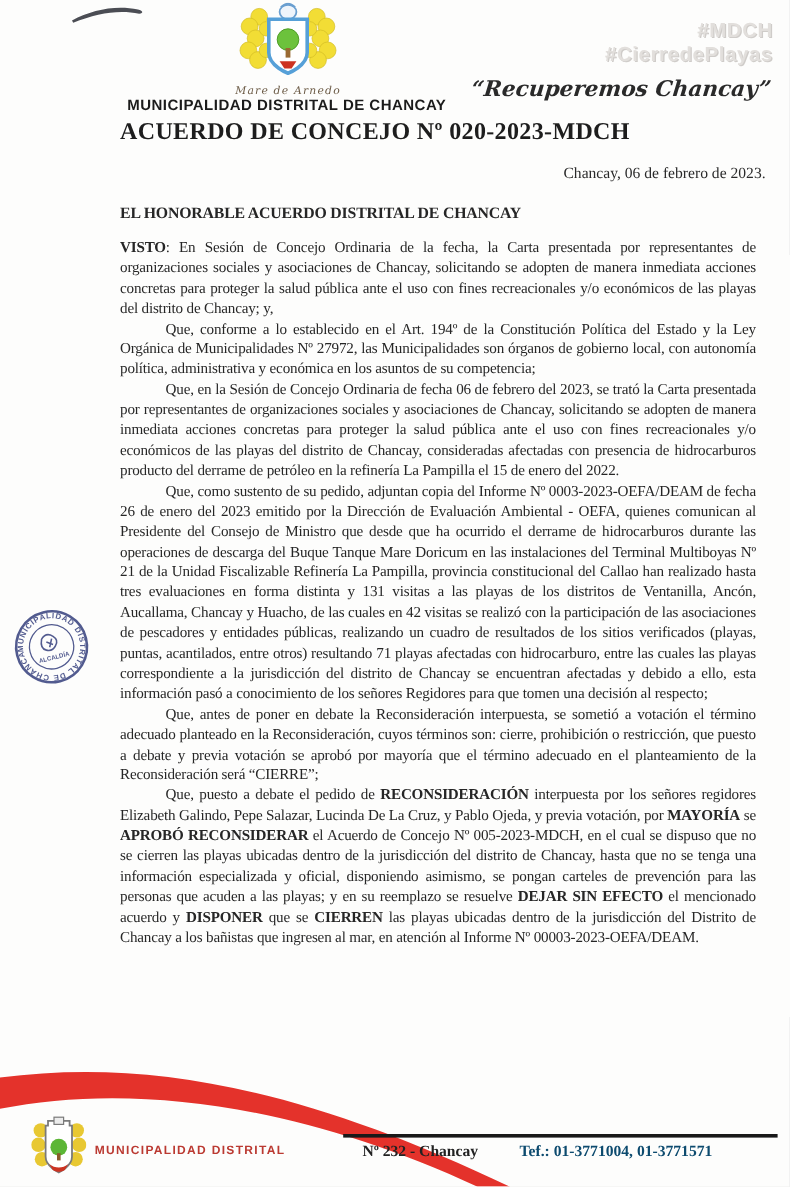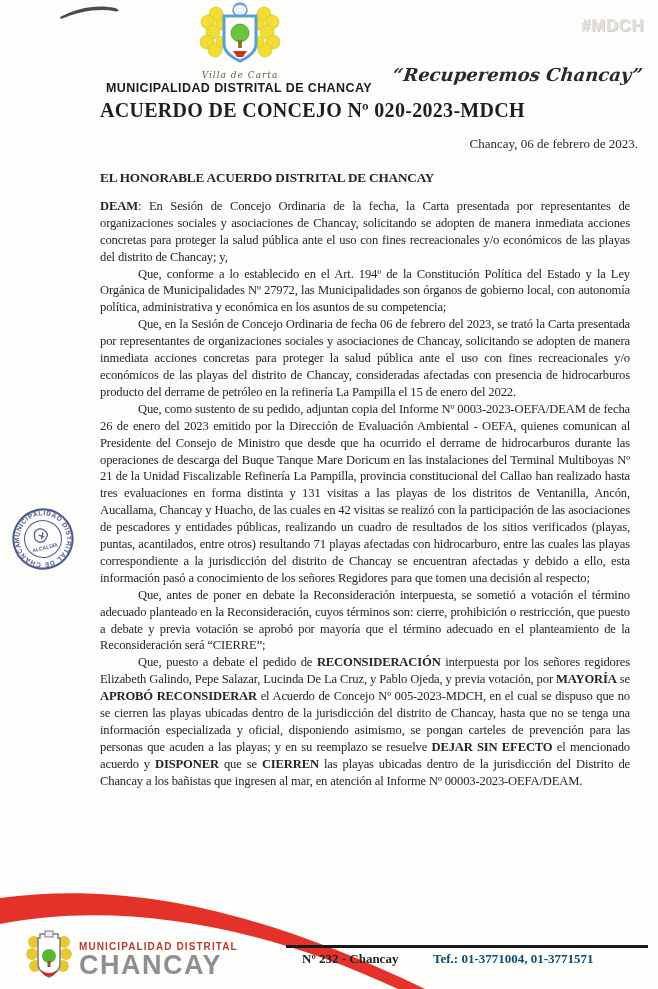--- a/index.html
+++ b/index.html
@@ -66,20 +66,21 @@
 <body>
 
 <div class="page">
 
   <svg class="pen-mark" width="75" height="24" viewBox="0 0 75 24">
     <path d="M5,17 C22,8 42,4 60,8 C64,9 65,11 61,11.5 C44,8 26,11 6,19 Z" fill="#2b2e36" opacity="0.85"></path>
   </svg>
 
   <div class="watermark">
     <div>#MDCH</div>
+    <div>#CierredePlayas</div>
   </div>
 
   <div class="crest">
     <svg width="124" height="66" viewBox="0 0 124 66">
 
       <g fill="#f2dd35" stroke="#d4bd26" stroke-width="0.6">
         <circle cx="38" cy="12" r="7"></circle>
           <circle cx="30" cy="20" r="7"></circle>
         <circle cx="35" cy="30" r="7"></circle>
           <circle cx="29" cy="40" r="7"></circle>
@@ -101,32 +102,32 @@
         <path d="M56,4 Q62,-2 68,4" fill="none" stroke="#6a9fd0" stroke-width="1.5"></path>
       </g>
 
       <path d="M46,14 L78,14 L78,42 C78,53 62,59 62,59 C62,59 46,53 46,42 Z" fill="#ffffff" stroke="#56a0d8" stroke-width="3"></path>
 
       <circle cx="62" cy="31" r="9" fill="#6cc23c" stroke="#4a9a22" stroke-width="0.8"></circle>
       <rect x="60" y="38" width="4" height="8" fill="#9a6a33"></rect>
 
       <path d="M55,49 L69,49 L65,55 L59,55 Z" fill="#cc3322"></path>
     </svg>
-    <div class="crest-caption">Villa de Carta</div>
+    <div class="crest-caption">Mare de Arnedo</div>
   </div>
 
   <div class="org-name">MUNICIPALIDAD DISTRITAL DE CHANCAY</div>
   <div class="motto">“Recuperemos Chancay”</div>
   <div class="doc-title">ACUERDO DE CONCEJO Nº 020-2023-MDCH</div>
   <div class="dateline">Chancay, 06 de febrero de 2023.</div>
 
   <div class="body-text">
     <p class="salutation">EL HONORABLE ACUERDO DISTRITAL DE CHANCAY</p>
     <div>
-        <p class="para"><span class="b">DEAM</span><span>: En Sesión de Concejo Ordinaria de la fecha, la Carta presentada por representantes de organizaciones sociales y asociaciones de Chancay, solicitando se adopten de manera inmediata acciones concretas para proteger la salud pública ante el uso con fines recreacionales y/o económicos de las playas del distrito de Chancay; y,</span></p>
+        <p class="para"><span class="b">VISTO</span><span>: En Sesión de Concejo Ordinaria de la fecha, la Carta presentada por representantes de organizaciones sociales y asociaciones de Chancay, solicitando se adopten de manera inmediata acciones concretas para proteger la salud pública ante el uso con fines recreacionales y/o económicos de las playas del distrito de Chancay; y,</span></p>
         <p class="para indent"><span>Que, conforme a lo establecido en el Art. 194º de la Constitución Política del Estado y la Ley Orgánica de Municipalidades Nº 27972, las Municipalidades son órganos de gobierno local, con autonomía política, administrativa y económica en los asuntos de su competencia;</span></p>
         <p class="para indent"><span>Que, en la Sesión de Concejo Ordinaria de fecha 06 de febrero del 2023, se trató la Carta presentada por representantes de organizaciones sociales y asociaciones de Chancay, solicitando se adopten de manera inmediata acciones concretas para proteger la salud pública ante el uso con fines recreacionales y/o económicos de las playas del distrito de Chancay, consideradas afectadas con presencia de hidrocarburos producto del derrame de petróleo en la refinería La Pampilla el 15 de enero del 2022.</span></p>
         <p class="para indent"><span>Que, como sustento de su pedido, adjuntan copia del Informe Nº 0003-2023-OEFA/DEAM de fecha 26 de enero del 2023 emitido por la Dirección de Evaluación Ambiental - OEFA, quienes comunican al Presidente del Consejo de Ministro que desde que ha ocurrido el derrame de hidrocarburos durante las operaciones de descarga del Buque Tanque Mare Doricum en las instalaciones del Terminal Multiboyas Nº 21 de la Unidad Fiscalizable Refinería La Pampilla, provincia constitucional del Callao han realizado hasta tres evaluaciones en forma distinta y 131 visitas a las playas de los distritos de Ventanilla, Ancón, Aucallama, Chancay y Huacho, de las cuales en 42 visitas se realizó con la participación de las asociaciones de pescadores y entidades públicas, realizando un cuadro de resultados de los sitios verificados (playas, puntas, acantilados, entre otros) resultando 71 playas afectadas con hidrocarburo, entre las cuales las playas correspondiente a la jurisdicción del distrito de Chancay se encuentran afectadas y debido a ello, esta información pasó a conocimiento de los señores Regidores para que tomen una decisión al respecto;</span></p>
         <p class="para indent"><span>Que, antes de poner en debate la Reconsideración interpuesta, se sometió a votación el término adecuado planteado en la Reconsideración, cuyos términos son: cierre, prohibición o restricción, que puesto a debate y previa votación se aprobó por mayoría que el término adecuado en el planteamiento de la Reconsideración será “CIERRE”;</span></p>
         <p class="para indent"><span>Que, puesto a debate  el pedido de </span><span class="b">RECONSIDERACIÓN</span><span> interpuesta por los señores regidores Elizabeth Galindo, Pepe Salazar, Lucinda De La Cruz, y Pablo Ojeda, y previa votación, por </span><span class="b">MAYORÍA</span><span> se </span><span class="b">APROBÓ RECONSIDERAR</span><span> el Acuerdo de Concejo Nº 005-2023-MDCH, en el cual se dispuso que no se cierren las playas ubicadas dentro de la jurisdicción del distrito de Chancay, hasta que no se tenga una información especializada y oficial, disponiendo  asimismo, se pongan carteles de prevención para las personas que acuden a las playas; y en su reemplazo se resuelve </span><span class="b">DEJAR SIN EFECTO</span><span> el mencionado acuerdo y </span><span class="b">DISPONER</span><span> que se </span><span class="b">CIERREN</span><span> las playas ubicadas dentro de la jurisdicción del Distrito de Chancay a los bañistas que ingresen al mar, en atención al Informe Nº 00003-2023-OEFA/DEAM.</span></p>
       </div>
   </div>
 
   <div class="stamp">
     <svg width="82" height="86" viewBox="0 0 100 100">
@@ -159,21 +160,20 @@
           <circle cx="37" cy="36" r="6"></circle>
       </g>
       <path d="M14,4 L32,4 L32,8 L34,8 L34,34 C34,42 23,47 23,47 C23,47 12,42 12,34 L12,8 L14,8 Z" fill="#ffffff" stroke="#7a7a7a" stroke-width="1.5"></path>
       <rect x="19" y="1" width="8" height="6" fill="#ececec" stroke="#7a7a7a" stroke-width="1"></rect>
       <circle cx="23" cy="26" r="7" fill="#5cb636"></circle>
       <rect x="21.5" y="31" width="3" height="6" fill="#8a5a2a"></rect>
       <path d="M15,40 C20,44 26,44 31,40 L28,45 C25,47 21,47 18,45 Z" fill="#cc3322"></path>
     </svg>
     <div class="footer-logo-text">
       <div class="footer-org1">MUNICIPALIDAD DISTRITAL</div>
-      <div class="footer-org2">CHANCAY</div>
     </div>
   </div>
 
   <div class="footer-rule"></div>
   <div class="footer-address">Nº 232 - Chancay</div>
   <div class="footer-phone">Tef.: 01-3771004, 01-3771571</div>
 
 </div>
 
 </body></html>

